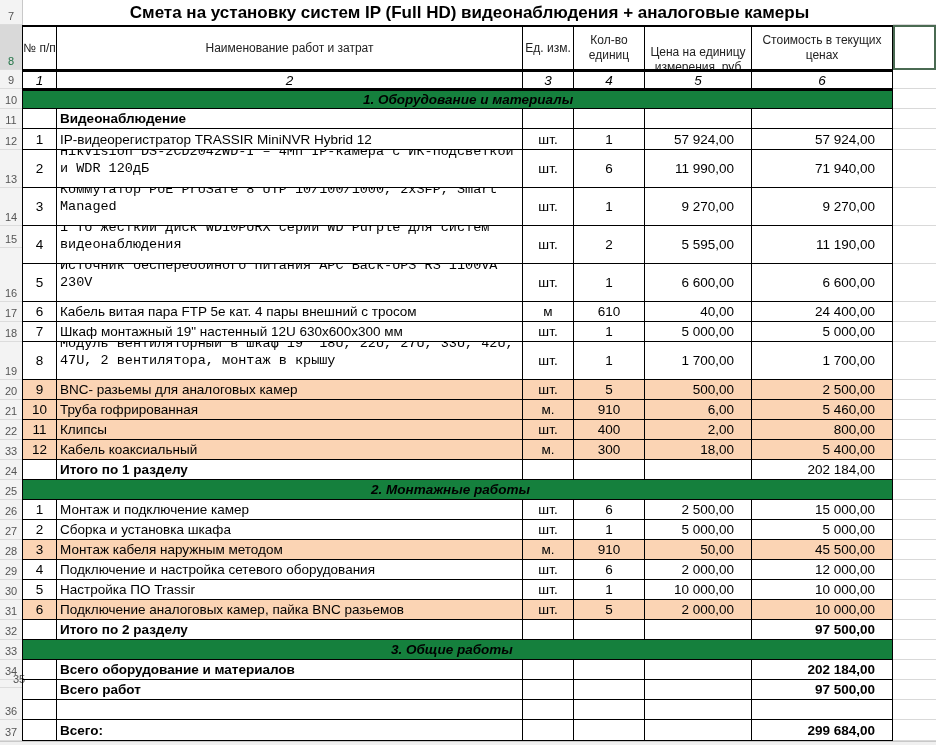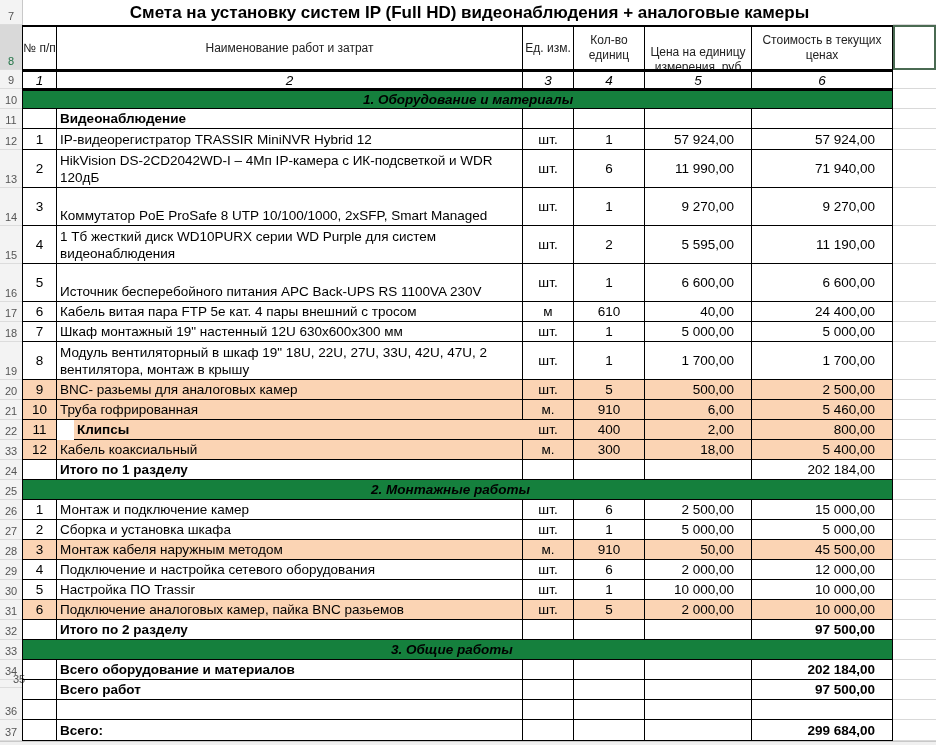--- a/index.html
+++ b/index.html
@@ -13,21 +13,21 @@
         box-sizing:border-box; border-bottom:1px solid #dcdcdc; }
   .rh.sel { background:#d9d9d9; color:#217346; }
   .gridline { position:absolute; left:893px; width:43px; border-bottom:1px solid #d9d9d9; }
   .cell { position:absolute; box-sizing:border-box; font-size:13.5px; overflow:hidden;
           display:flex; align-items:center; white-space:nowrap; line-height:17px; }
   .b { border-right:1px solid #000; border-bottom:1px solid #000; }
   .bl { border-left:1px solid #000; }
   .c { justify-content:center; text-align:center; }
   .r { justify-content:flex-end; padding-right:17px; }
   .l { padding-left:3px; }
-  .wrap { white-space:normal; align-items:flex-end; padding-bottom:1px; }
+  .wrap { white-space:normal; align-items:flex-end; padding-bottom:10px;font-family:Liberation Mono, monospace; }
   .bold { font-weight:bold; }
   .ital { font-style:italic; }
   .hl { background:#fbd4b4; }
   .cyan { background:#15803d; }
   .hdr { font-size:12px; color:#222; white-space:normal; line-height:15px; }
   .title { font-size:17px; font-weight:bold; justify-content:center;padding-left:24px; }
   .thick-top { border-top:2px solid #000; }
   .selbox { position:absolute; left:893px; top:25px; width:43px; height:45px;
             border:2px solid #4a6a52; box-sizing:border-box; }
   .tabstrip { position:absolute; left:0; top:741px; width:936px; height:4px; background:#f0f0f0;
@@ -48,21 +48,21 @@
       <div class="rh" style="top: 89px; height: 20px;">10</div>
       <div class="gridline" style="top: 89px; height: 19px;"></div>
       <div class="rh" style="top: 109px; height: 20px;">11</div>
       <div class="gridline" style="top: 109px; height: 19px;"></div>
       <div class="rh" style="top: 129px; height: 21px;">12</div>
       <div class="gridline" style="top: 129px; height: 20px;"></div>
       <div class="rh" style="top: 150px; height: 38px;">13</div>
       <div class="gridline" style="top: 150px; height: 37px;"></div>
       <div class="rh" style="top: 188px; height: 38px;">14</div>
       <div class="gridline" style="top: 188px; height: 37px;"></div>
-      <div class="rh" style="top: 226px; height: 38px;">15</div>
+      <div class="rh" style="top: 210px; height: 38px;">15</div>
       <div class="gridline" style="top: 226px; height: 37px;"></div>
       <div class="rh" style="top: 264px; height: 38px;">16</div>
       <div class="gridline" style="top: 264px; height: 37px;"></div>
       <div class="rh" style="top: 302px; height: 20px;">17</div>
       <div class="gridline" style="top: 302px; height: 19px;"></div>
       <div class="rh" style="top: 322px; height: 20px;">18</div>
       <div class="gridline" style="top: 322px; height: 19px;"></div>
       <div class="rh" style="top: 342px; height: 38px;">19</div>
       <div class="gridline" style="top: 342px; height: 37px;"></div>
       <div class="rh" style="top: 380px; height: 20px;">20</div>
@@ -175,21 +175,21 @@
       <div class="cell b c hl" style="left: 574px; top: 380px; width: 71px; height: 20px;">5</div>
       <div class="cell b r hl" style="left: 645px; top: 380px; width: 107px; height: 20px;">500,00</div>
       <div class="cell b r hl" style="left: 752px; top: 380px; width: 141px; height: 20px;">2 500,00</div>
       <div class="cell b bl c hl" style="left: 22px; top: 400px; width: 35px; height: 20px;">10</div>
       <div class="cell b l hl" style="left: 57px; top: 400px; width: 466px; height: 20px;">Труба гофрированная</div>
       <div class="cell b c hl" style="left: 523px; top: 400px; width: 51px; height: 20px;">м.</div>
       <div class="cell b c hl" style="left: 574px; top: 400px; width: 71px; height: 20px;">910</div>
       <div class="cell b r hl" style="left: 645px; top: 400px; width: 107px; height: 20px;">6,00</div>
       <div class="cell b r hl" style="left: 752px; top: 400px; width: 141px; height: 20px;">5 460,00</div>
       <div class="cell b bl c hl" style="left: 22px; top: 420px; width: 35px; height: 20px;">11</div>
-      <div class="cell b l hl" style="left: 74px; top: 420px; width: 466px; height: 20px; font-weight: bold;">Клипсы</div>
+      <div class="cell b l hl" style="left: 57px; top: 420px; width: 466px; height: 20px;">Клипсы</div>
       <div class="cell b c hl" style="left: 523px; top: 420px; width: 51px; height: 20px;">шт.</div>
       <div class="cell b c hl" style="left: 574px; top: 420px; width: 71px; height: 20px;">400</div>
       <div class="cell b r hl" style="left: 645px; top: 420px; width: 107px; height: 20px;">2,00</div>
       <div class="cell b r hl" style="left: 752px; top: 420px; width: 141px; height: 20px;">800,00</div>
       <div class="cell b bl c hl" style="left: 22px; top: 440px; width: 35px; height: 20px;">12</div>
       <div class="cell b l hl" style="left: 57px; top: 440px; width: 466px; height: 20px;">Кабель коаксиальный</div>
       <div class="cell b c hl" style="left: 523px; top: 440px; width: 51px; height: 20px;">м.</div>
       <div class="cell b c hl" style="left: 574px; top: 440px; width: 71px; height: 20px;">300</div>
       <div class="cell b r hl" style="left: 645px; top: 440px; width: 107px; height: 20px;">18,00</div>
       <div class="cell b r hl" style="left: 752px; top: 440px; width: 141px; height: 20px;">5 400,00</div>

